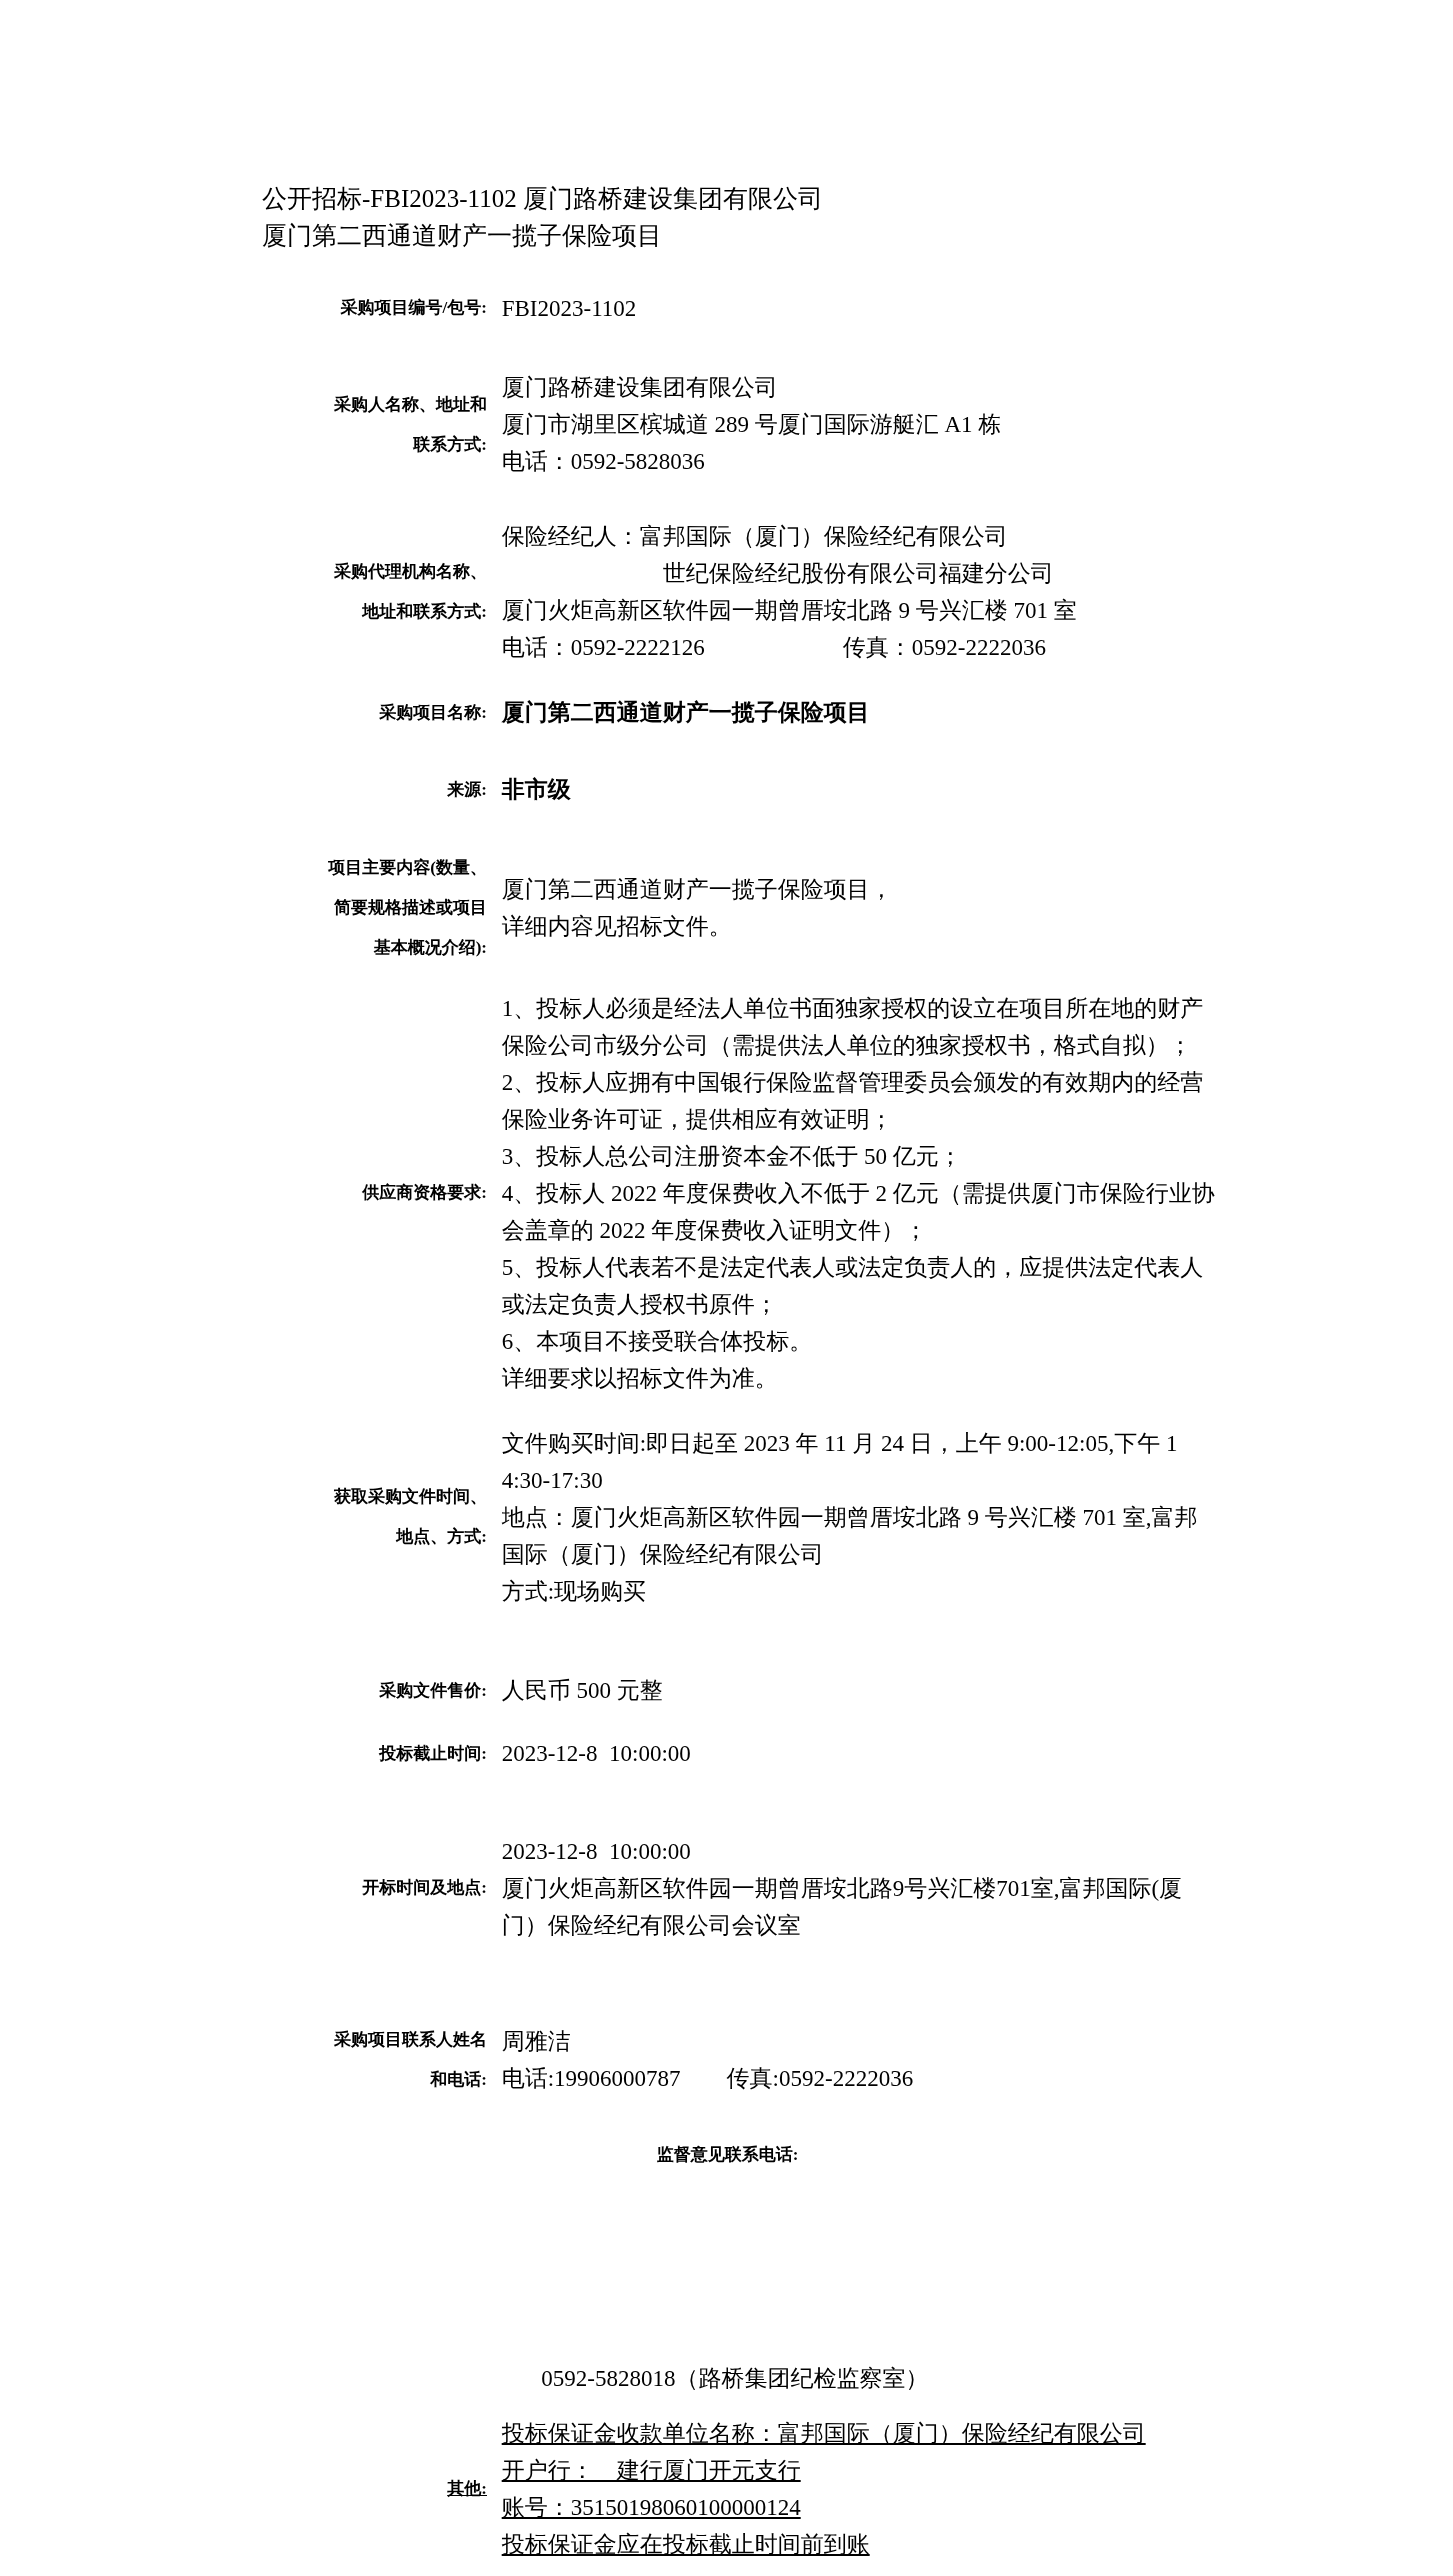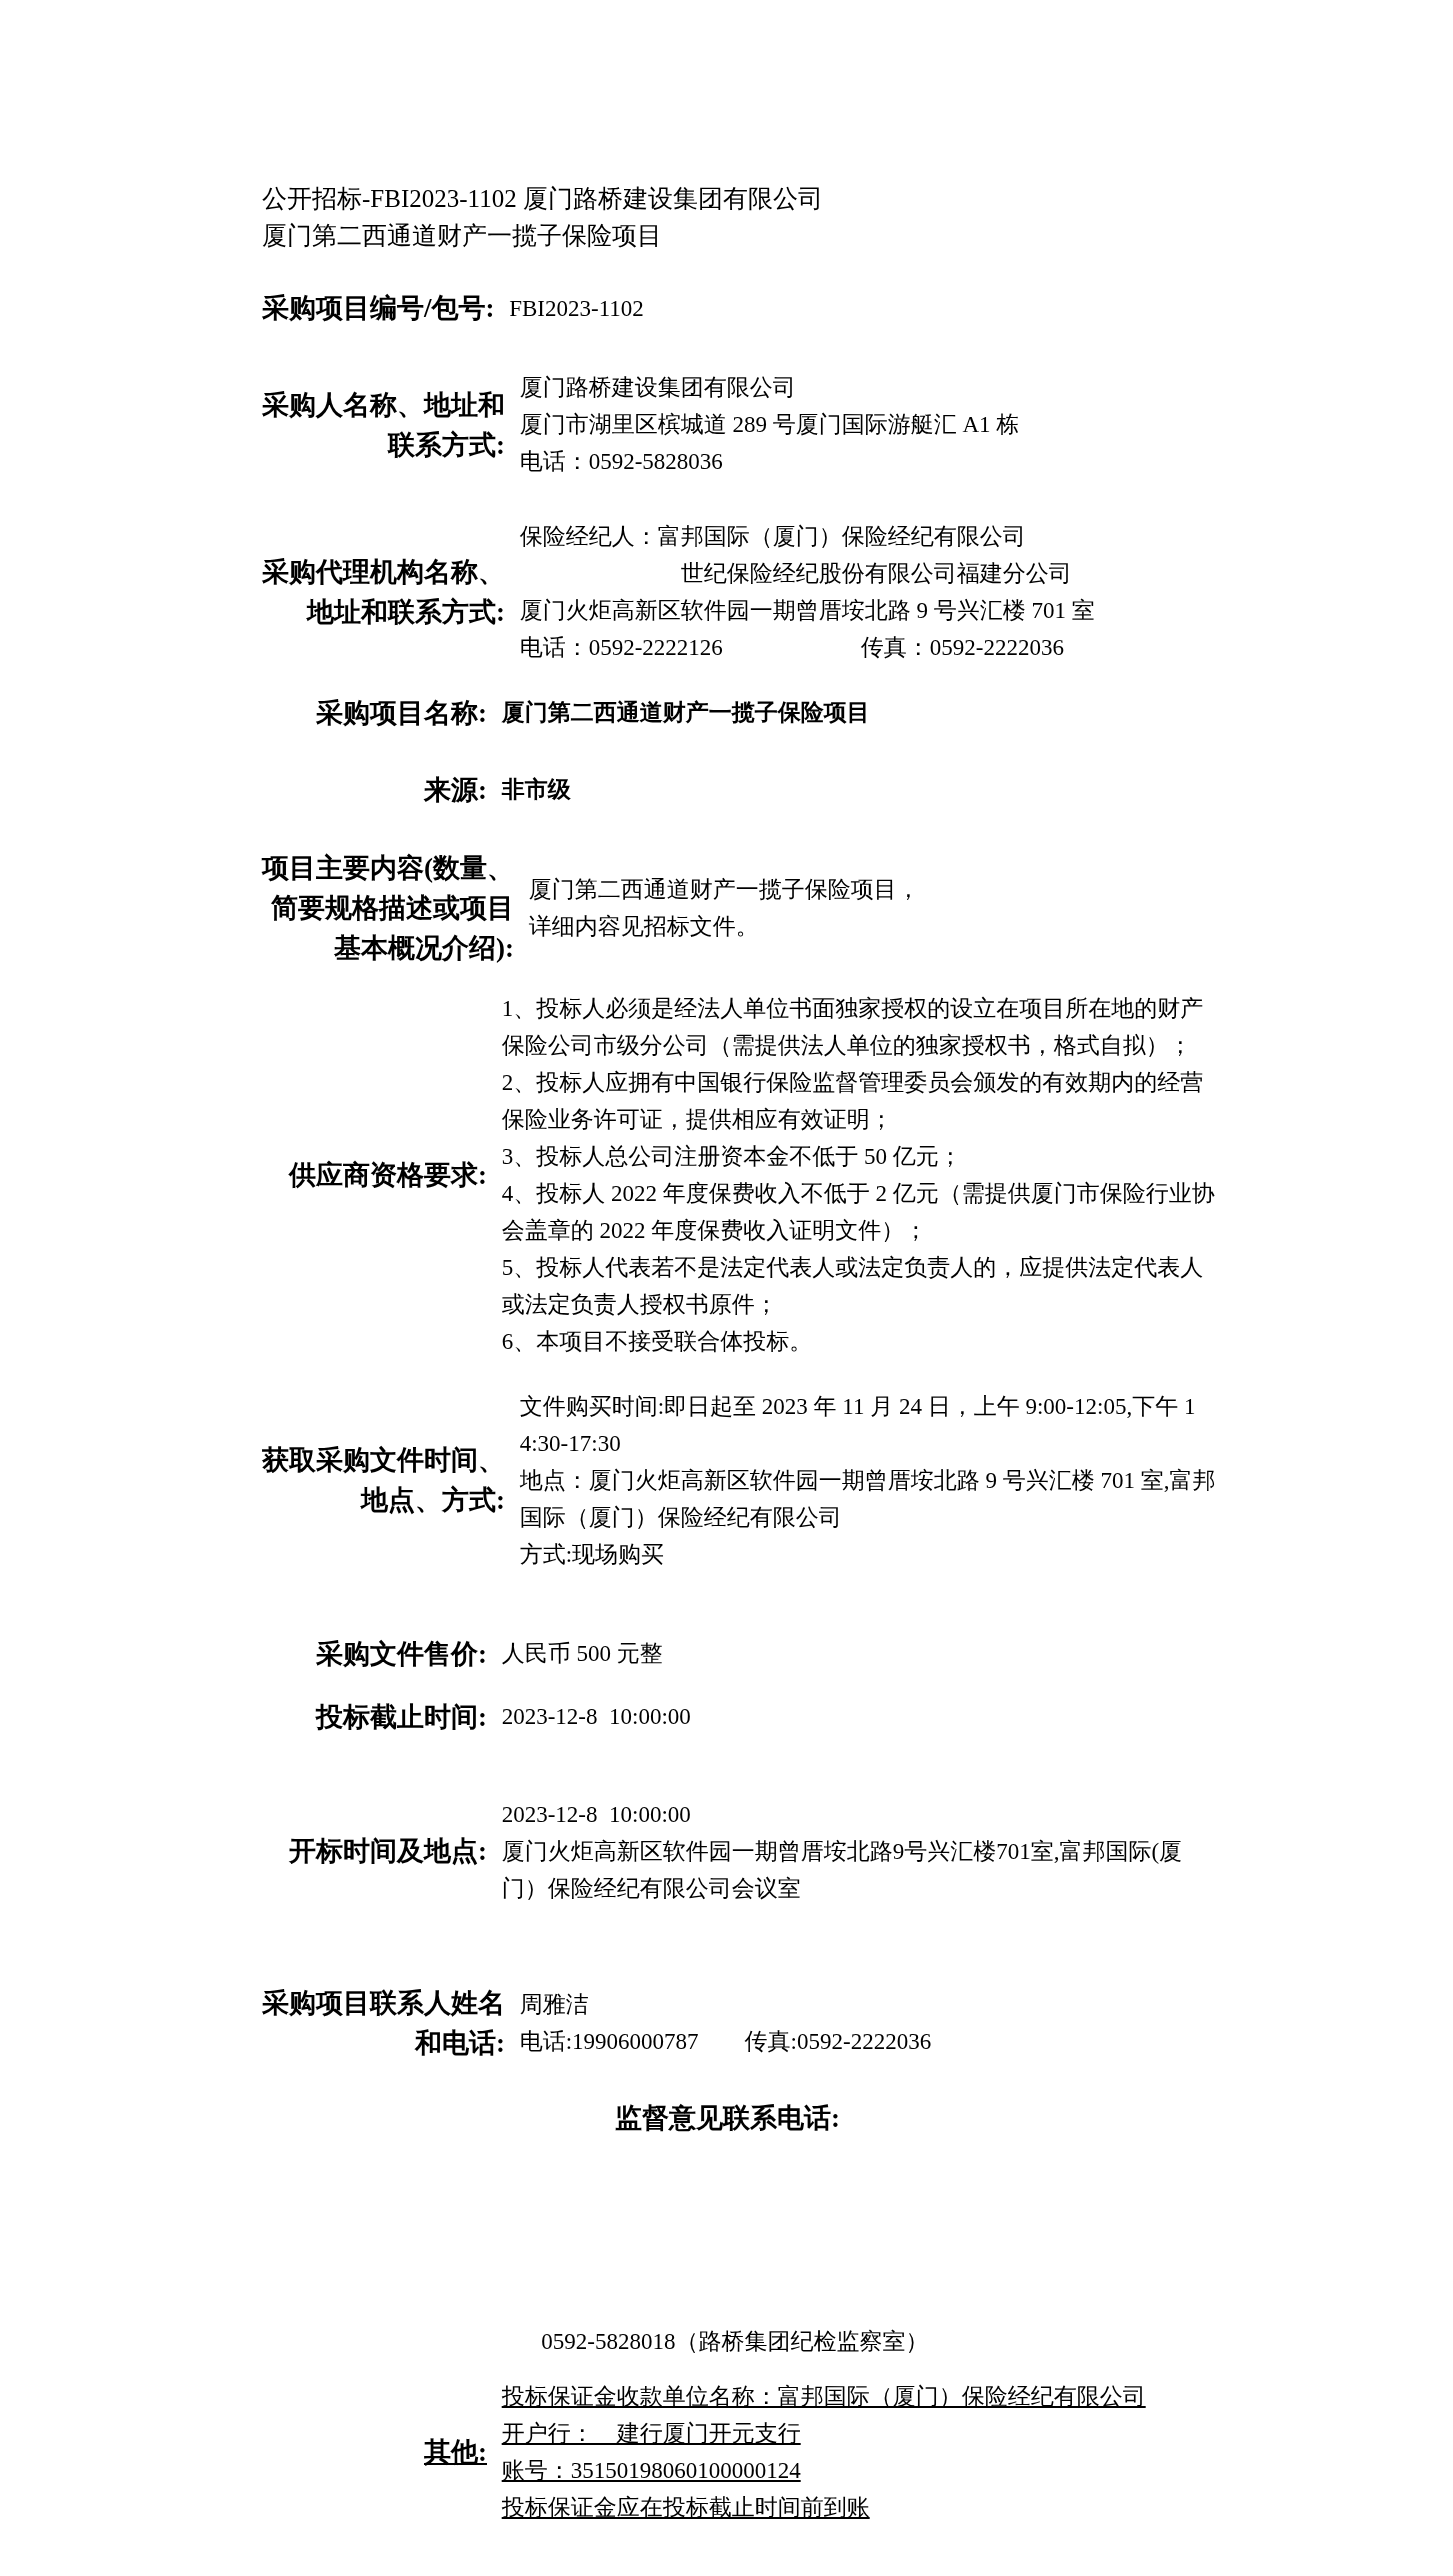--- a/index.html
+++ b/index.html
@@ -28,21 +28,21 @@
     margin-top: 0;
   }
   .row {
     display: flex;
     align-items: center;
   }
   .label {
     flex: 0 0 225px;
     text-align: right;
     font-weight: bold;
-    font-size: 27px;
+    font-size: 17px;
     line-height: 40px;
   }
   .value {
     flex: 1;
     margin-left: 14.7px;
     font-size: 23px;
     line-height: 37px;
   }
   .value.bold { font-weight: bold; }
   .vline { white-space: pre; }
@@ -139,20 +139,21 @@
           <div class="vline">1、投标人必须是经法人单位书面独家授权的设立在项目所在地的财产</div>
           <div class="vline">保险公司市级分公司（需提供法人单位的独家授权书，格式自拟）；</div>
           <div class="vline">2、投标人应拥有中国银行保险监督管理委员会颁发的有效期内的经营</div>
           <div class="vline">保险业务许可证，提供相应有效证明；</div>
           <div class="vline">3、投标人总公司注册资本金不低于 50 亿元；</div>
           <div class="vline">4、投标人 2022 年度保费收入不低于 2 亿元（需提供厦门市保险行业协</div>
           <div class="vline">会盖章的 2022 年度保费收入证明文件）；</div>
           <div class="vline">5、投标人代表若不是法定代表人或法定负责人的，应提供法定代表人</div>
           <div class="vline">或法定负责人授权书原件；</div>
           <div class="vline">6、本项目不接受联合体投标。</div>
+          <div class="vline">详细要求以招标文件为准。</div>
         </div>
   </div>
       <div class="row">
     <div class="label">
           <div class="lline">获取采购文件时间、</div>
           <div class="lline">地点、方式:</div>
         </div>
     <div class="value">
           <div class="vline">文件购买时间:即日起至 2023 年 11 月 24 日，上午 9:00-12:05,下午 1</div>
           <div class="vline">4:30-17:30</div>

